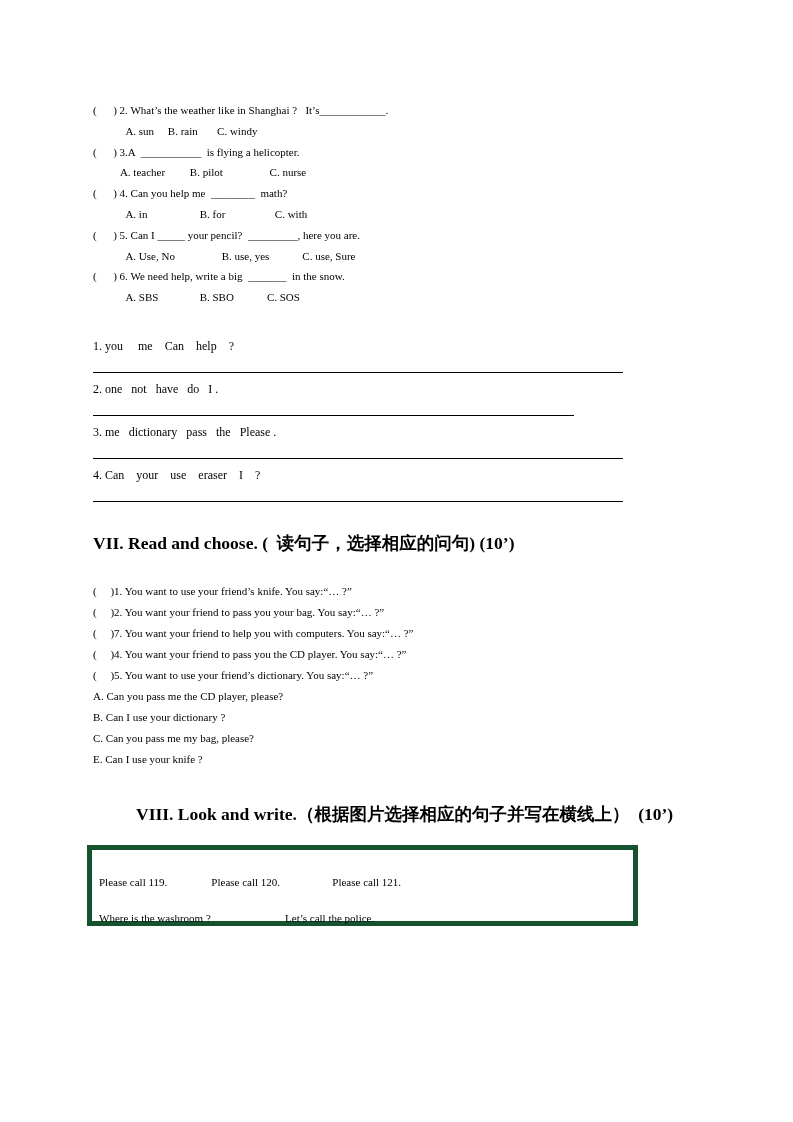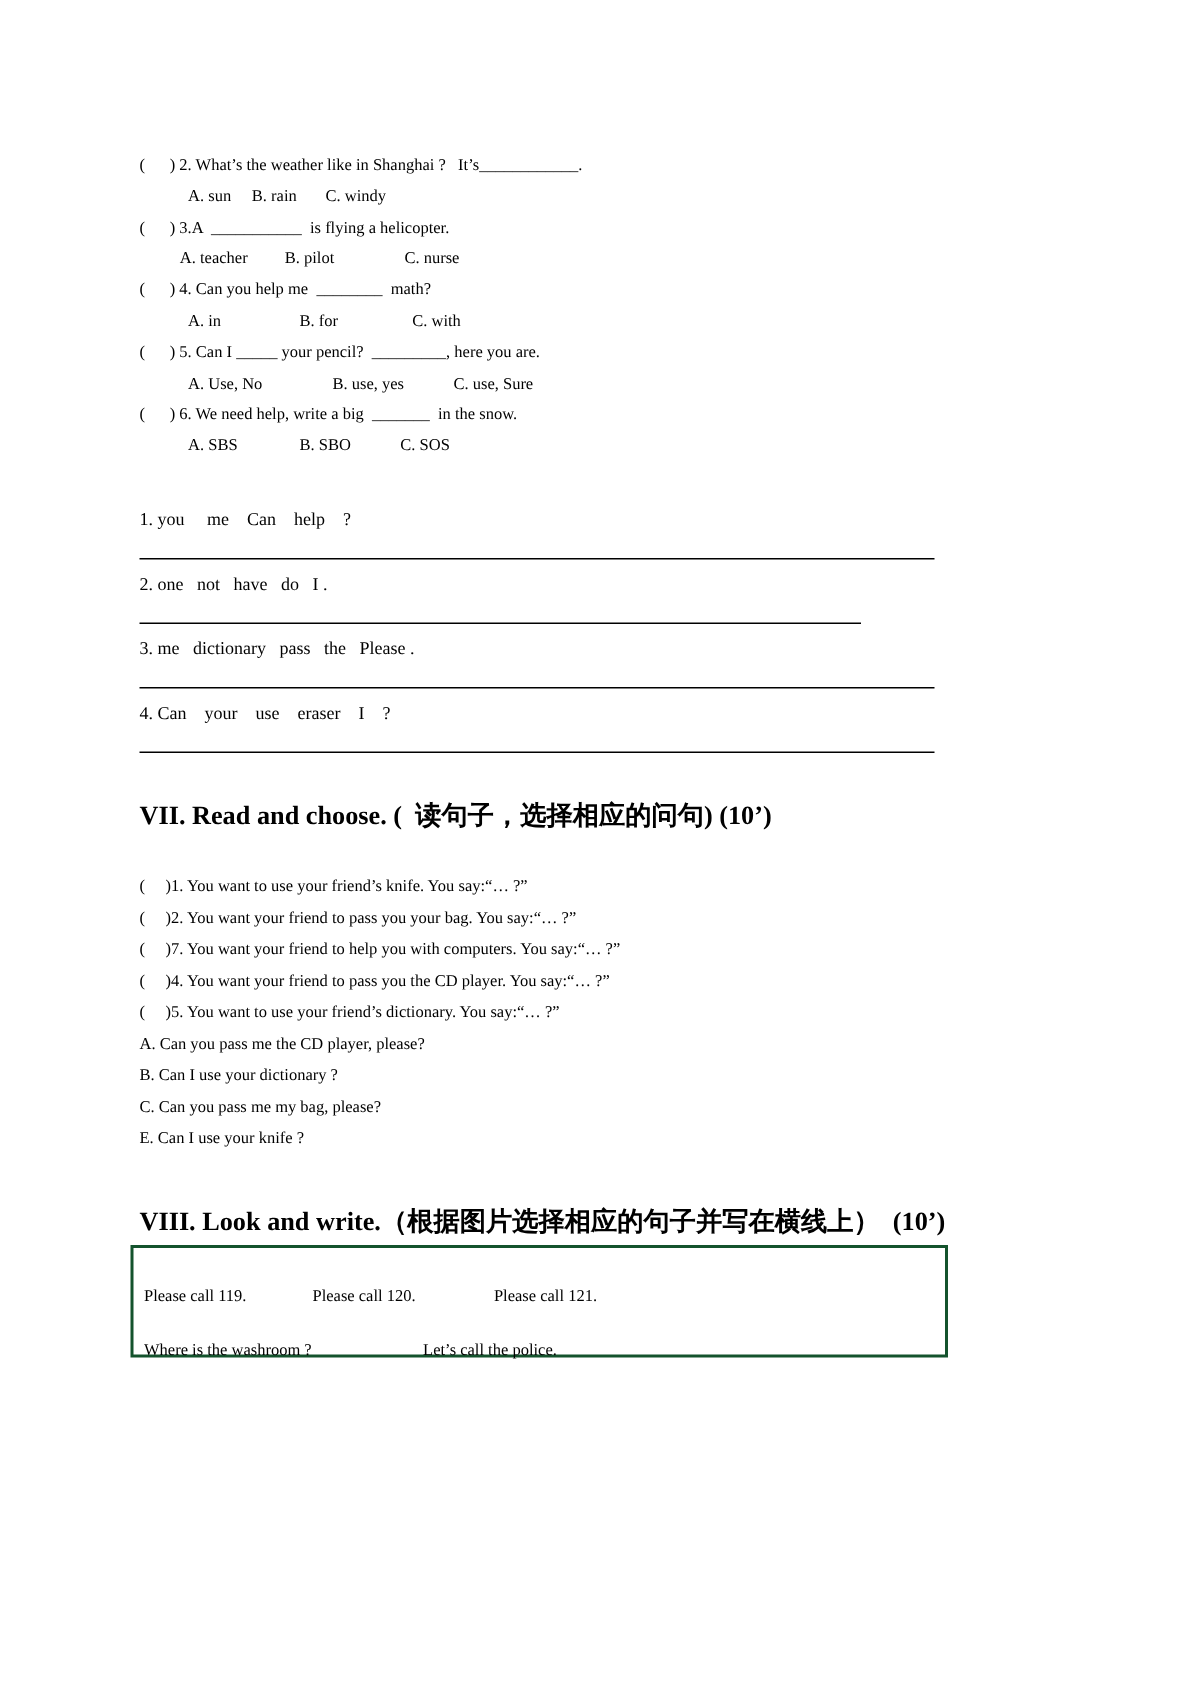--- a/index.html
+++ b/index.html
@@ -25,43 +25,43 @@
     line-height: 20.8px;
   }
   .heading {
     white-space: pre;
     font-weight: bold;
     font-size: 17.5px;
     line-height: 24px;
   }
   .h-vi   { margin-top: 31px; }
   .h-vii  { margin-top: 29px; }
-  .h-viii { margin-top: 32px; }
+  .h-viii { margin-top: 32px; margin-left: 43px; }
   .form-items { margin-top: 28px; }
   .form-item { margin-bottom: 6px; }
   .form-text {
     white-space: pre;
     font-size: 12px;
     line-height: 20px;
   }
   .blank-line {
     height: 16px;
     width: 530px;
     border-bottom: 1px solid #000000;
   }
   .blank-line.short { width: 481px; }
   .vii-items { margin-top: 26px; }
   .vii-items .line { line-height: 21px; }
   .phrase-box {
     position: relative;
     margin-left: -6px;
-    margin-top: 4px;
+    margin-top: 19px;
     width: 534px;
     height: 71px;
-    border: 2px solid #14532d;
+    border: 5px solid #14532d;
     padding-left: 7px;
     box-sizing: content-box;
     overflow: visible;
   }
   .phrase-box .line { line-height: 20px; }
   .box-line-1 { margin-top: 22px; }
   .box-line-2 { margin-top: 16px; }
 </style>
 </head>
 <body>

